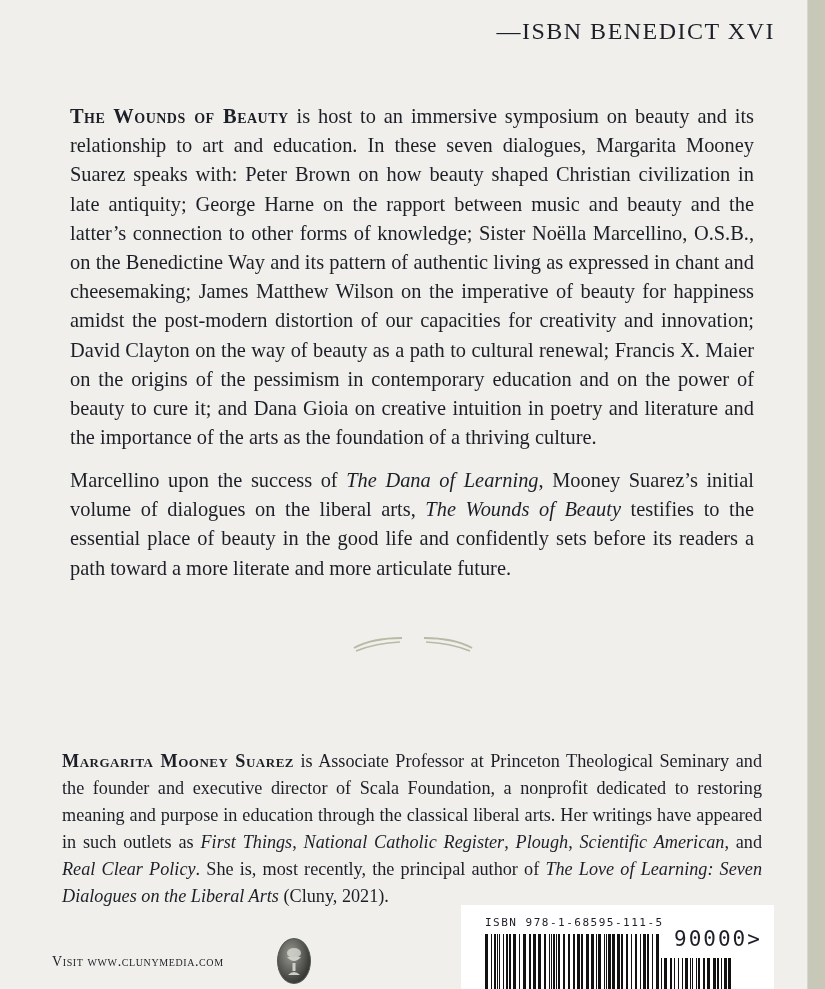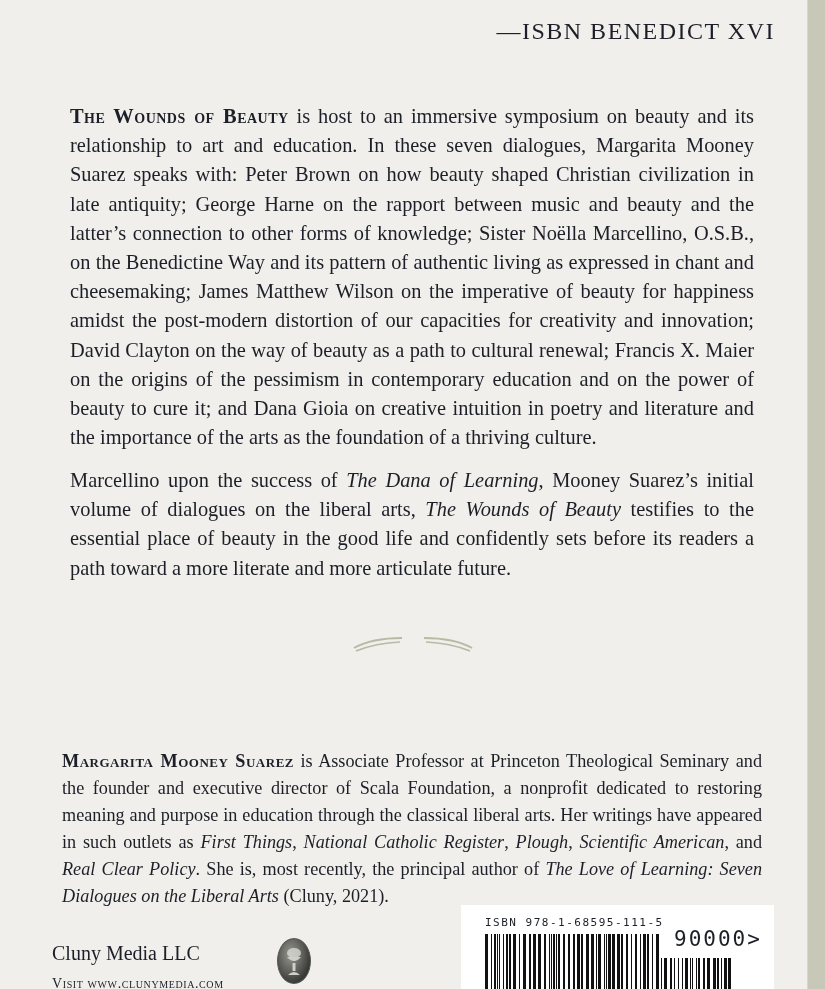--- a/index.html
+++ b/index.html
@@ -75,21 +75,20 @@
   <path d="M4 19 Q24 11 48 10" stroke="#b9b9a6" stroke-width="1.6" fill="none"></path>
   <path d="M72 6 Q102 6 120 16" stroke="#b9b9a6" stroke-width="2" fill="none"></path>
   <path d="M74 10 Q98 11 118 19" stroke="#b9b9a6" stroke-width="1.6" fill="none"></path>
 </svg>
 
 <div class="bio">
   <span class="sc">Margarita Mooney Suarez</span><span> is Associate Professor at Princeton Theological Seminary and the founder and executive director of Scala Foundation, a nonprofit dedicated to restoring meaning and purpose in education through the classical liberal arts. Her writings have appeared in such outlets as </span><i>First Things</i><span>, </span><i>National Catholic Register</i><span>, </span><i>Plough</i><span>, </span><i>Scientific American</i><span>, and </span><i>Real Clear Policy</i><span>. She is, most recently, the principal author of </span><i>The Love of Learning: Seven Dialogues on the Liberal Arts</i><span> (Cluny, 2021).</span>
 </div>
 
 <div class="publisher">
-  <div class="name">Cluny Media LLC</div>
   <div class="visit">Visit www.clunymedia.com</div>
 </div>
 
 <div class="logo">
   <svg viewBox="0 0 32 44" width="32" height="44">
     <ellipse cx="16" cy="14" rx="7" ry="5" fill="#d8d8d2" opacity="0.8"></ellipse>
     <path d="M9 18 Q16 26 23 18 Z" fill="#cfcfc8"></path>
     <rect x="14.5" y="24" width="3" height="8" fill="#cfcfc8"></rect>
     <path d="M10 36 Q16 30 22 36 Z" fill="#cfcfc8"></path>
   </svg>

